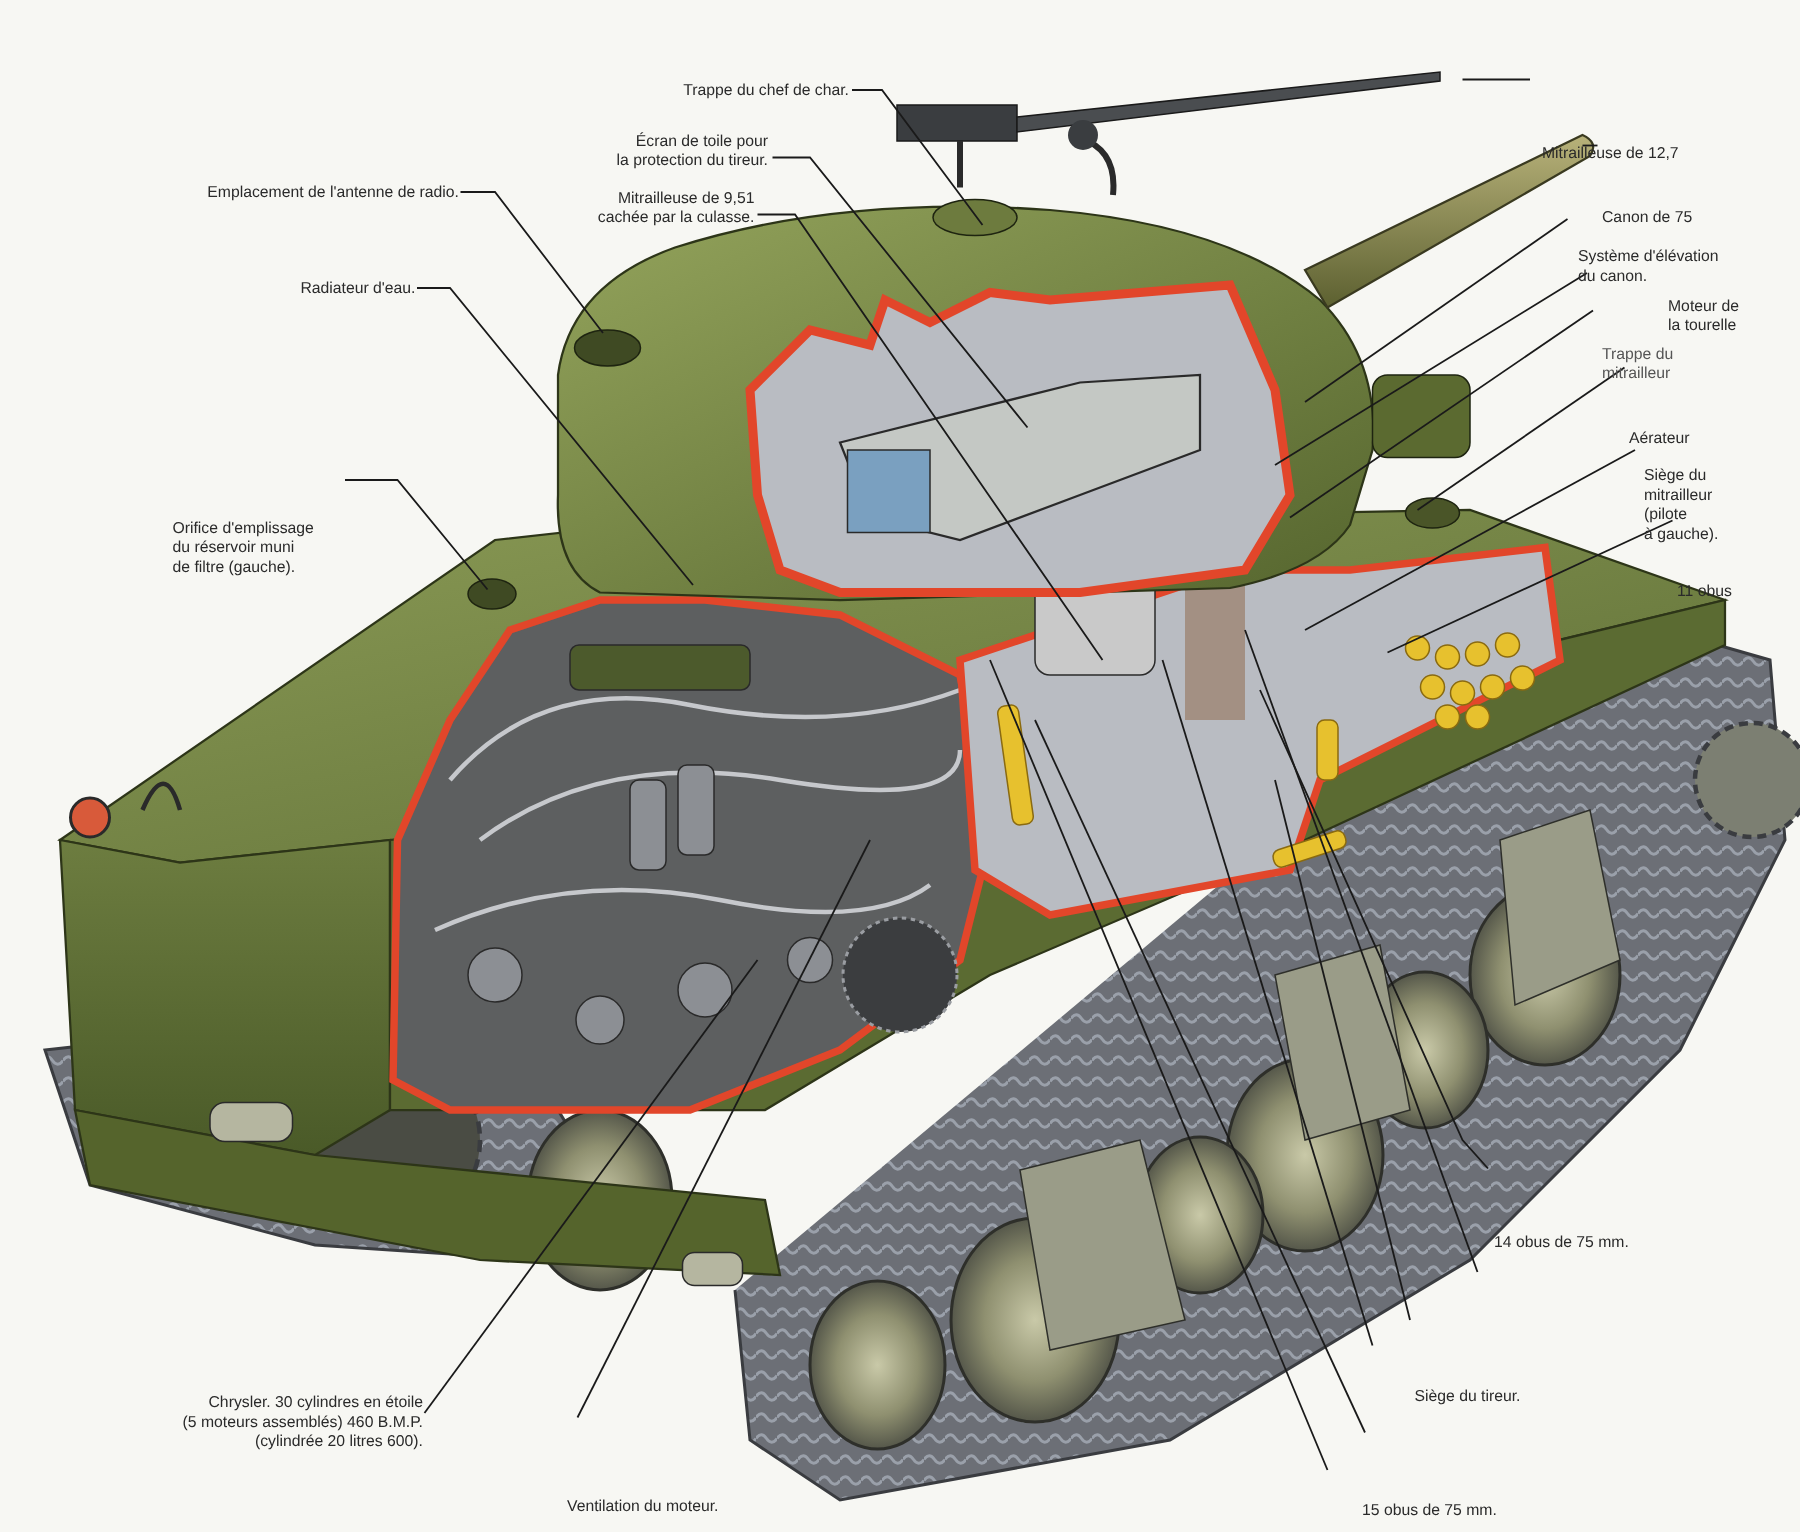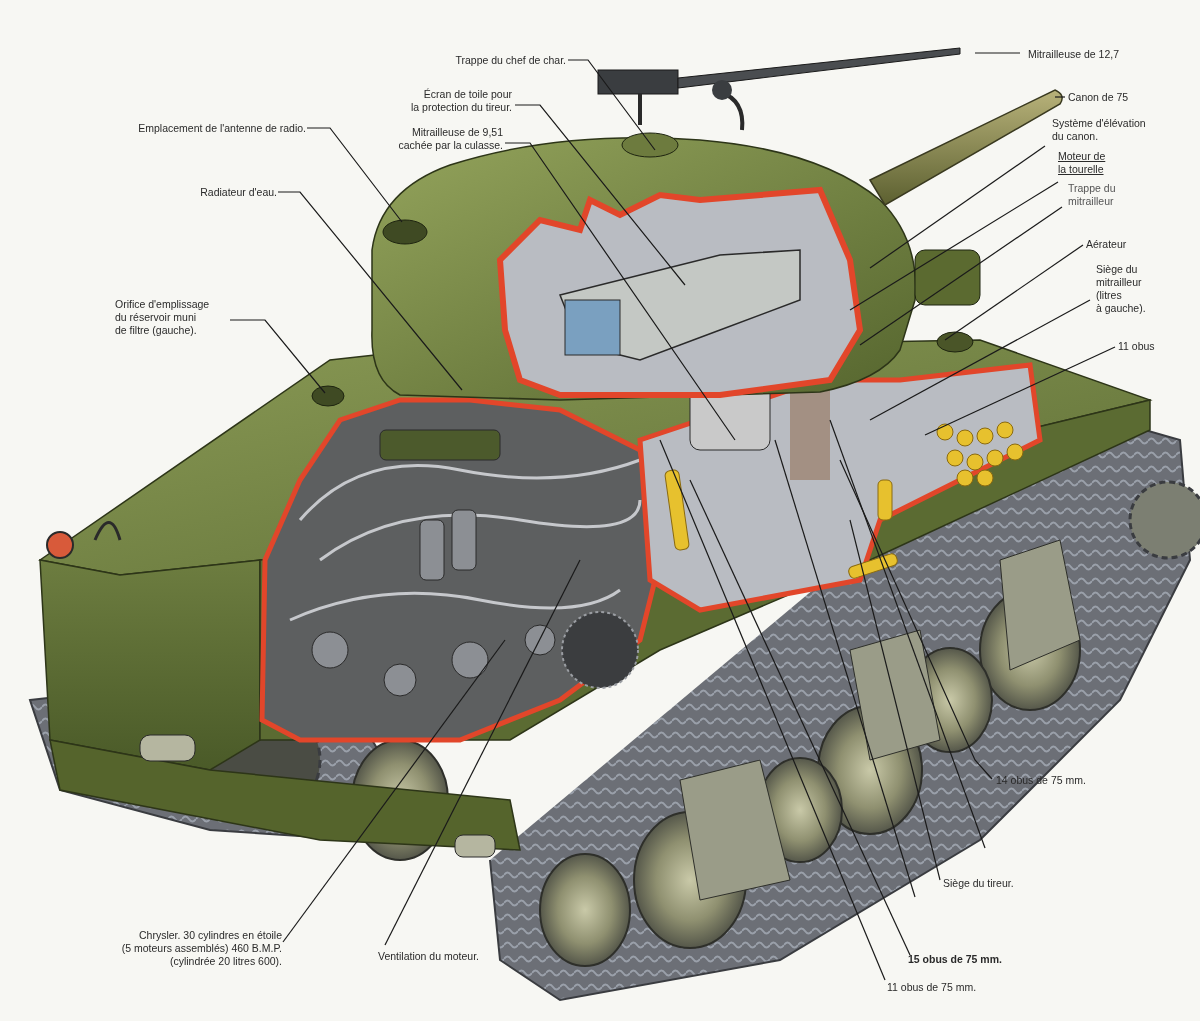--- a/index.html
+++ b/index.html
@@ -1,21 +1,21 @@
 <!DOCTYPE html>
 <html><head>
 <meta charset="utf-8">
 <style>
   html,body{margin:0;padding:0;background:#f7f7f3;}
   body{width:1200px;height:1021px;position:relative;overflow:hidden;font-family:"Liberation Sans",sans-serif;}
   #stage{position:absolute;left:0;top:0;width:1200px;height:805px;}
   svg#art{position:absolute;left:0;top:0;}
   .lbl{position:absolute;font-size:10.5px;line-height:13px;color:#2a2a2a;white-space:pre-line;font-family:"Liberation Sans",sans-serif;}
   .r{text-align:right;}
-  .l{text-align:left;}
+  .l{text-align:left;margin-top:48px;}
 </style>
 </head>
 <body>
 
 <div id="stage">
 
 <svg id="art" width="1200" height="1021" viewBox="0 0 1200 1021">
   <defs>
     <linearGradient id="hullTop" x1="0" y1="0" x2="1" y2="1">
       <stop offset="0" stop-color="#8a9a55"></stop>
@@ -188,34 +188,34 @@
 <div class="lbl r" style="right:894px;top:122px;">Emplacement de l'antenne de radio.</div>
 <div class="lbl r" style="right:923px;top:186px;">Radiateur d'eau.</div>
 <div class="lbl l" style="left:115px;top:298px;">Orifice d'emplissage
 du réservoir muni
 de filtre (gauche).</div>
 
 <div class="lbl l" style="left:1028px;top:48px;">Mitrailleuse de 12,7</div>
 <div class="lbl l" style="left:1068px;top:91px;">Canon de 75</div>
 <div class="lbl l" style="left:1052px;top:117px;">Système d'élévation
 du canon.</div>
-<div class="lbl l" style="left:1058px;top:150px;text-decoration:underline;">Moteur de
+<div class="lbl l" style="left:1112px;top:150px;">Moteur de
 la tourelle</div>
 <div class="lbl l" style="left:1068px;top:182px;color:#555;">Trappe du
 mitrailleur</div>
 <div class="lbl l" style="left:1086px;top:238px;">Aérateur</div>
 <div class="lbl l" style="left:1096px;top:263px;">Siège du
 mitrailleur
-(litres
+(pilote
 à gauche).</div>
 <div class="lbl l" style="left:1118px;top:340px;">11 obus</div>
 
 <div class="lbl l" style="left:996px;top:774px;">14 obus de 75 mm.</div>
 <div class="lbl l" style="left:943px;top:877px;">Siège du tireur.</div>
-<div class="lbl l" style="left:908px;top:953px;font-weight:bold;">15 obus de 75 mm.</div>
+<div class="lbl l" style="left:908px;top:953px;">15 obus de 75 mm.</div>
 <div class="lbl l" style="left:887px;top:981px;">11 obus de 75 mm.</div>
 
 <div class="lbl r" style="right:918px;top:929px;">Chrysler. 30 cylindres en étoile
 (5 moteurs assemblés) 460 B.M.P.
 (cylindrée 20 litres 600).</div>
 <div class="lbl l" style="left:378px;top:950px;">Ventilation du moteur.</div>
 
 </div>
 
 </body></html>

